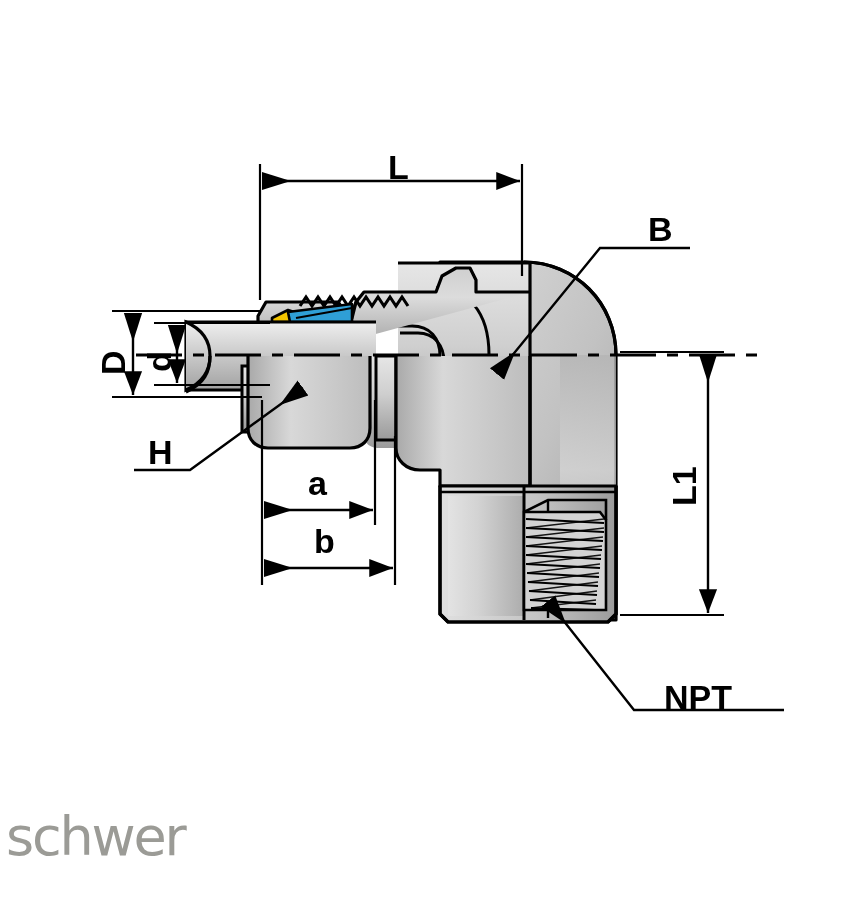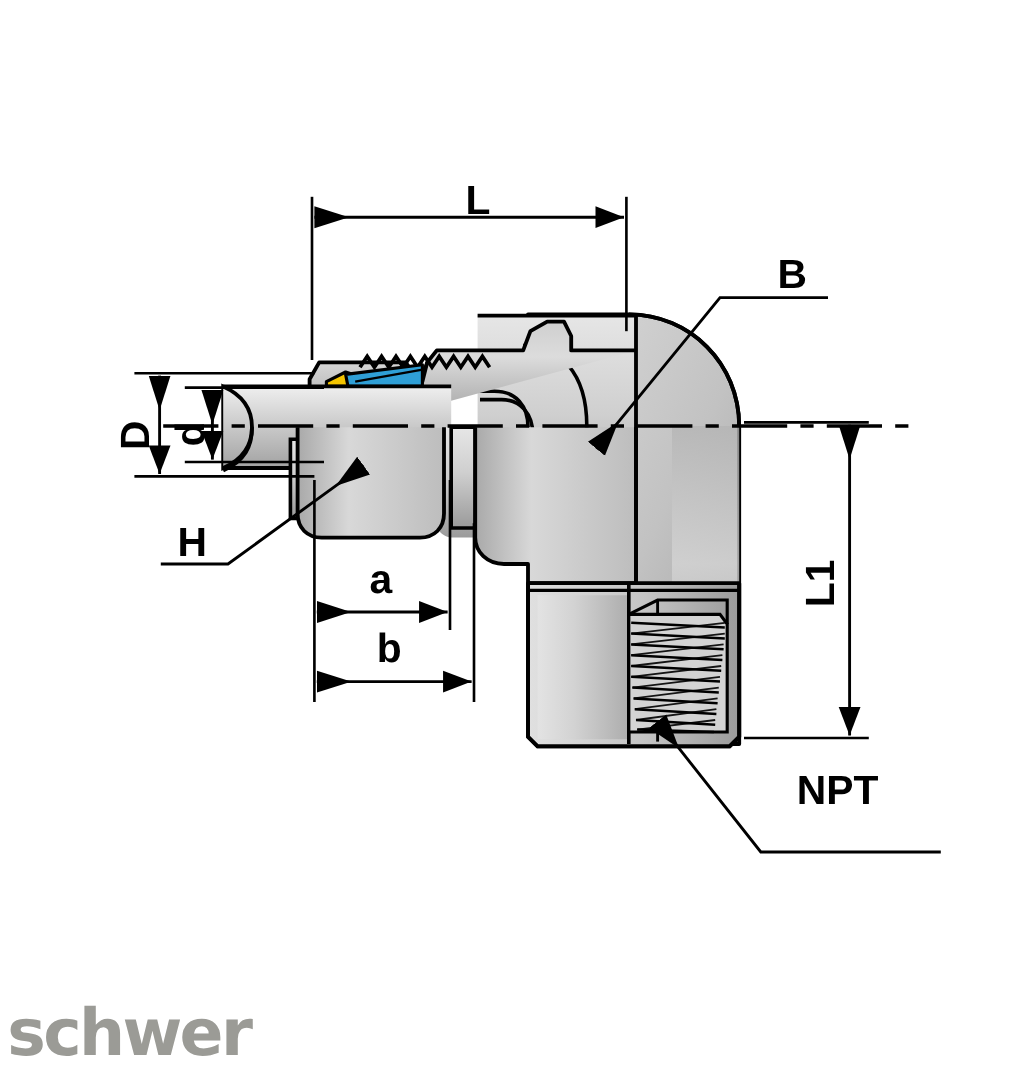--- a/index.html
+++ b/index.html
@@ -7,22 +7,22 @@
   body{
     width:850px;height:907px;position:relative;overflow:hidden;
     font-family:"Liberation Sans", sans-serif;color:#000;
   }
   #drawing-root{position:absolute;inset:0;}
   svg.canvas{position:absolute;left:0;top:0;width:850px;height:907px;display:block;}
   .logo-wrap{
     position:absolute;left:6px;top:812px;width:230px;height:92px;
   }
   .logo-main{
-    font-size:54px;font-weight:bold;letter-spacing:-2.2px;
-    color:#9b9b96;line-height:50px;font-family:"DejaVu Sans", sans-serif;margin-top:24px;
+    font-size:54px;font-weight:normal;letter-spacing:-2.2px;
+    color:#9b9b96;line-height:50px;font-family:"DejaVu Sans", sans-serif;
   }
   .logo-sub{
     font-size:31px;font-weight:bold;letter-spacing:-0.6px;
     color:#9b9b96;line-height:30px;margin-left:26px;
     font-family:"DejaVu Sans", sans-serif;
   }
   .dimlabel{
     position:absolute;font-weight:bold;font-size:34px;
     font-family:"Liberation Sans", sans-serif;color:#000;
     white-space:nowrap;line-height:1;
@@ -277,19 +277,19 @@
   <div class="dimlabel rot90" style="left:142px;top:372px;">d</div>
 
   <div class="dimlabel" style="left:148px;top:435px;">H</div>
 
   <div class="dimlabel" style="left:308px;top:466px;">a</div>
 
   <div class="dimlabel" style="left:314px;top:524px;">b</div>
 
   <div class="dimlabel rot90" style="left:667px;top:506px;">L1</div>
 
-  <div class="dimlabel" style="left:664px;top:642px;text-align:center;">NPT</div>
+  <div class="dimlabel" style="left:664px;top:680px;text-align:center;">NPT</div>
 
   <div class="logo-wrap">
     <div class="logo-main">schwer</div>
   </div>
 
 </div>
 
 </body></html>

